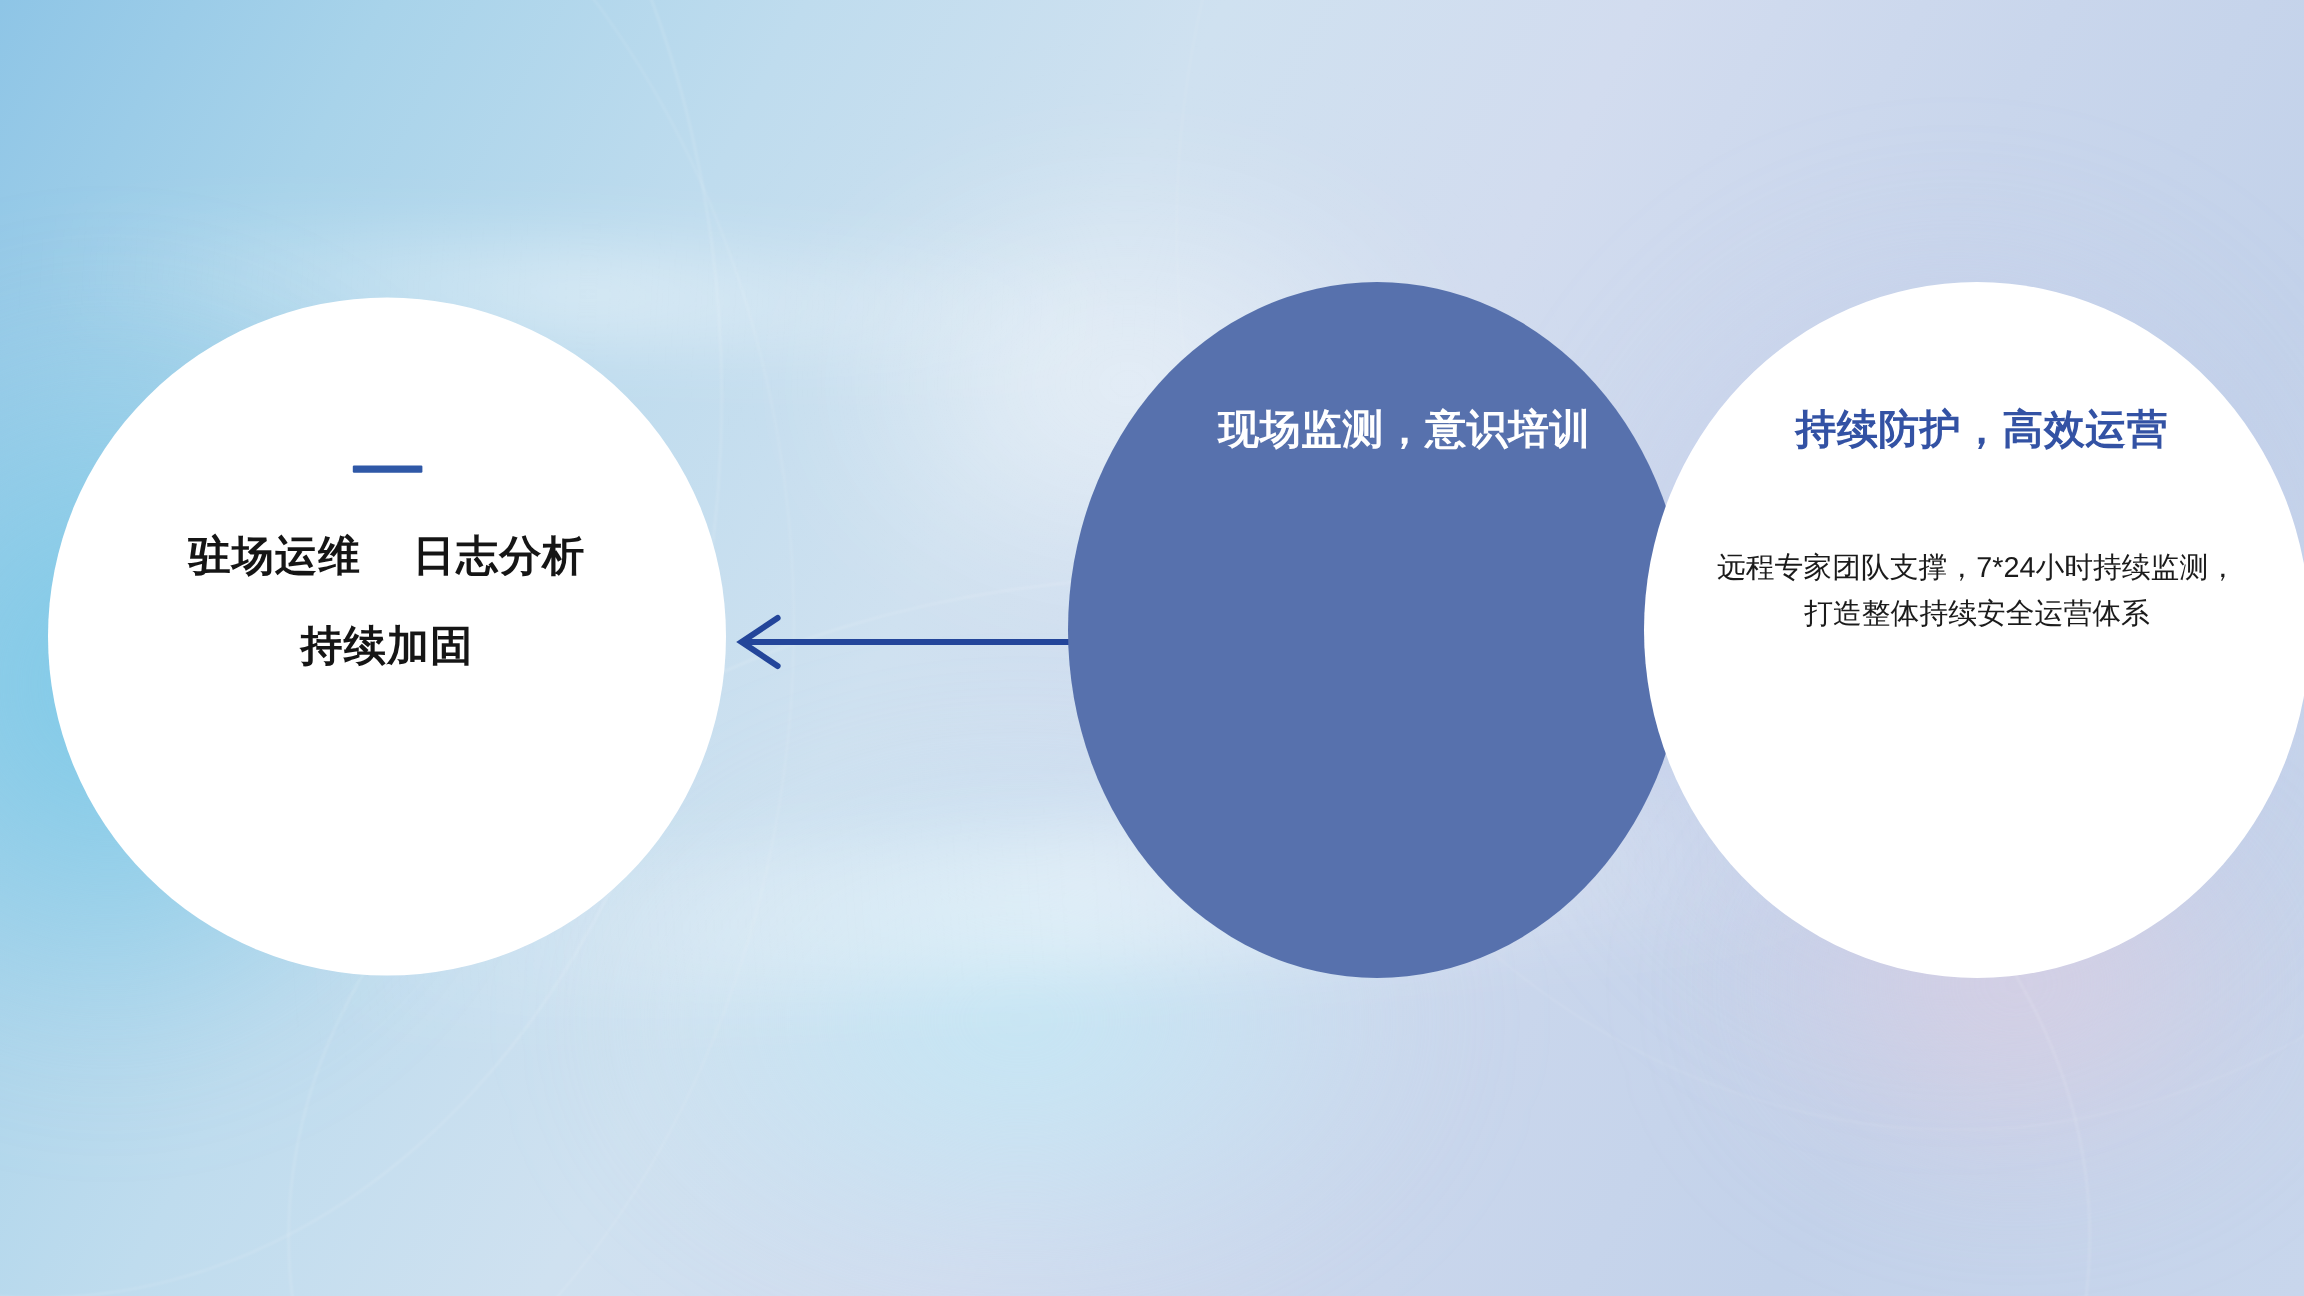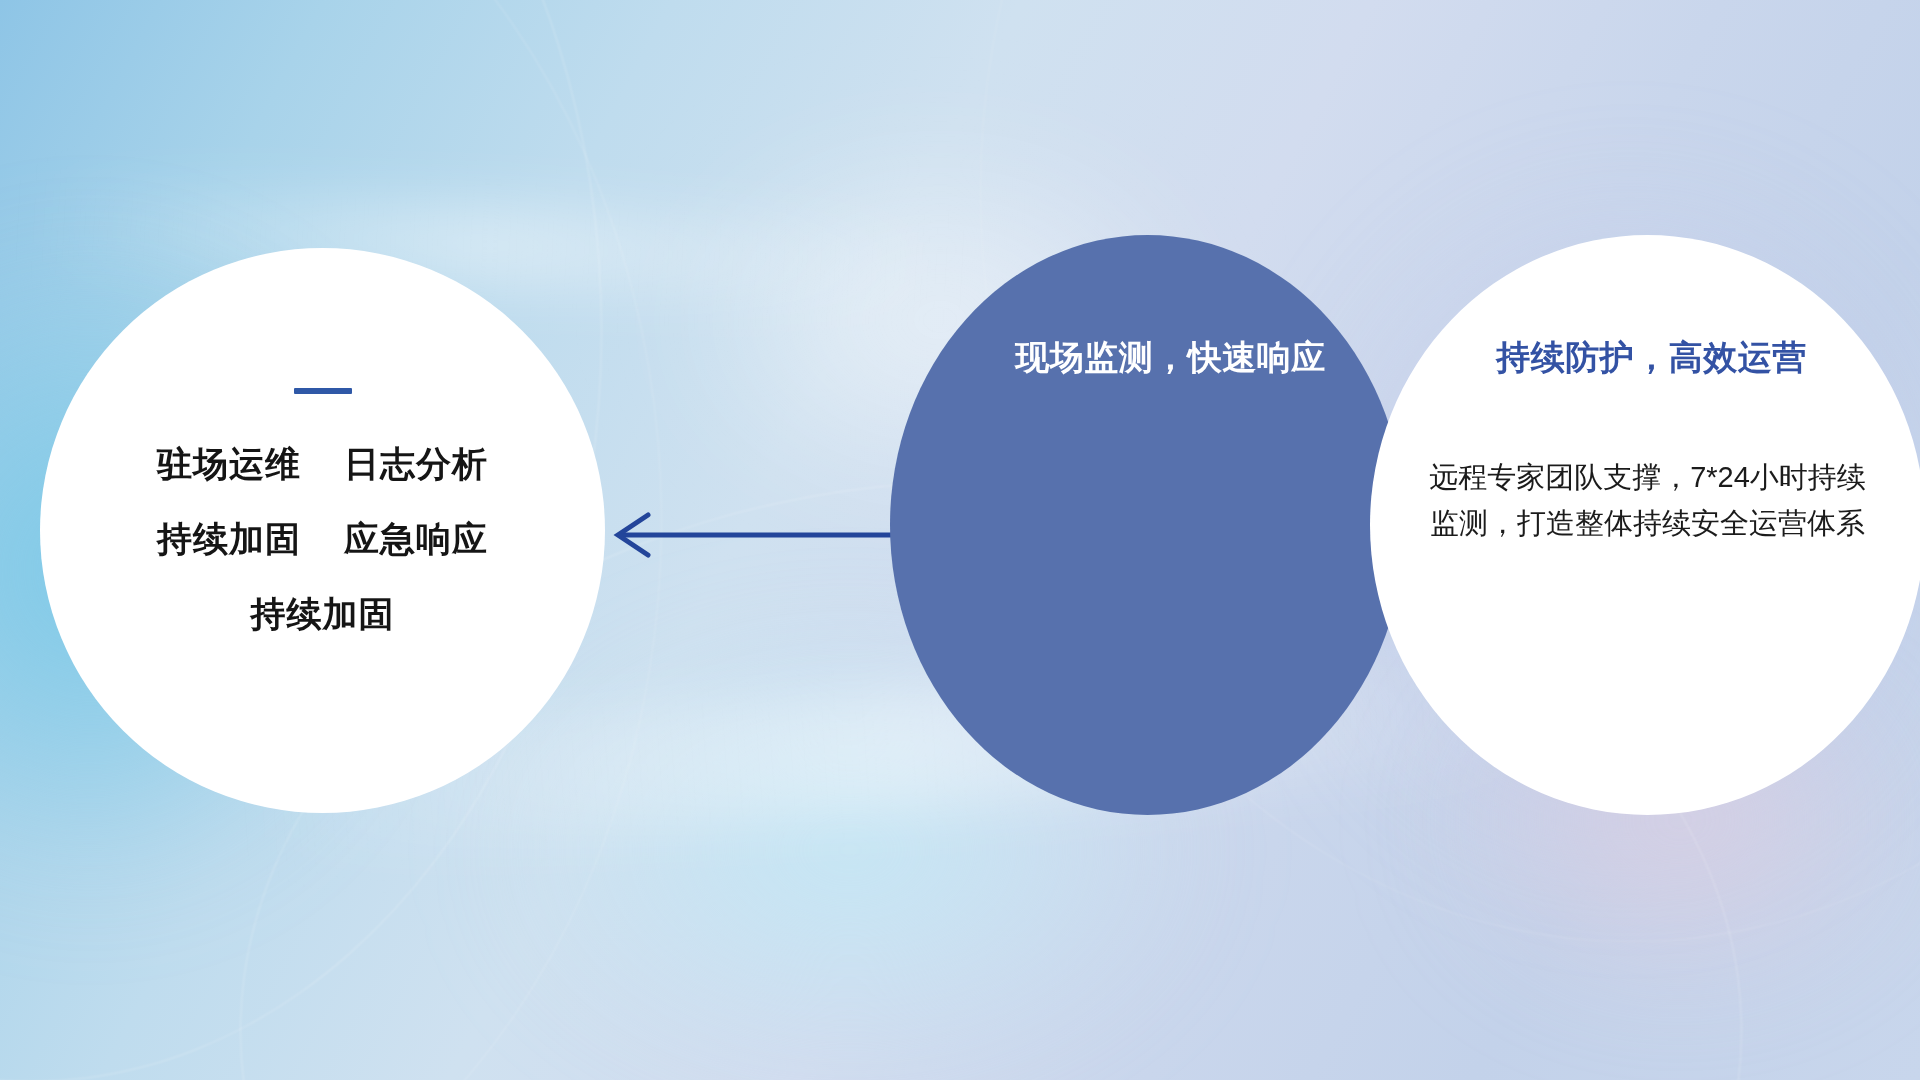--- a/index.html
+++ b/index.html
@@ -177,21 +177,21 @@
     font-size: 34px;
     font-weight: bold;
     color: #3352a4;
     letter-spacing: 0.5px;
     white-space: nowrap;
     margin-left: 8px;
   }
   #right-body {
     margin-top: 74px;
     width: 445px;
-    font-size: 29px;
+    font-size: 24px;
     line-height: 1.58;
     color: #1b1b1b;
     text-align: center;
   }
 </style>
 </head>
 <body>
 
 <div id="backdrop">
   <div class="blob blob-a"></div>
@@ -208,24 +208,23 @@
 </div>
 
 <svg id="connector" viewBox="0 0 330 60">
   <line x1="330" y1="30" x2="22" y2="30" stroke="#23459a" stroke-width="5"></line>
   <polyline points="48,10 18,30 48,50" fill="none" stroke="#23459a" stroke-width="5" stroke-linecap="round" stroke-linejoin="miter"></polyline>
 </svg>
 
 <div id="circle-left" class="circle">
   <div id="left-divider"></div>
   <div class="left-line">驻场运维    日志分析</div>
-  <div class="left-line">持续加固    应急响应</div>
   <div class="left-line">持续加固</div>
 </div>
 
 <div id="circle-mid" class="circle">
-  <div id="mid-title">现场监测，快速响应</div>
+  <div id="mid-title">现场监测，意识培训</div>
 </div>
 
 <div id="circle-right" class="circle">
   <div id="right-title">持续防护，高效运营</div>
   <div id="right-body">远程专家团队支撑，7*24小时持续监测，打造整体持续安全运营体系</div>
 </div>
 
 </body></html>

